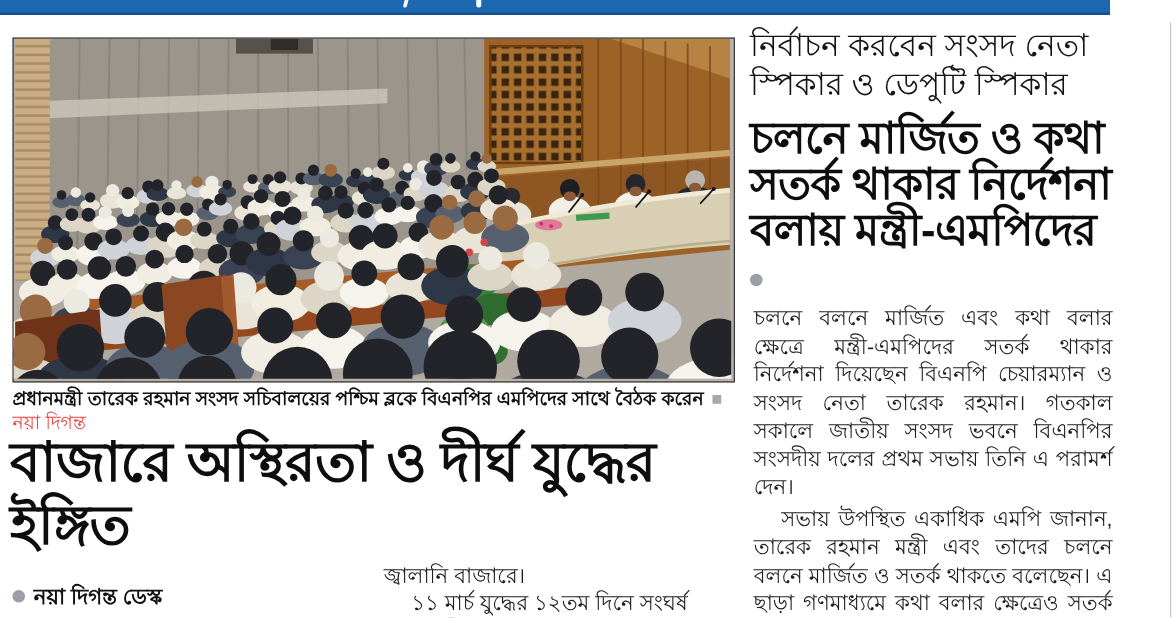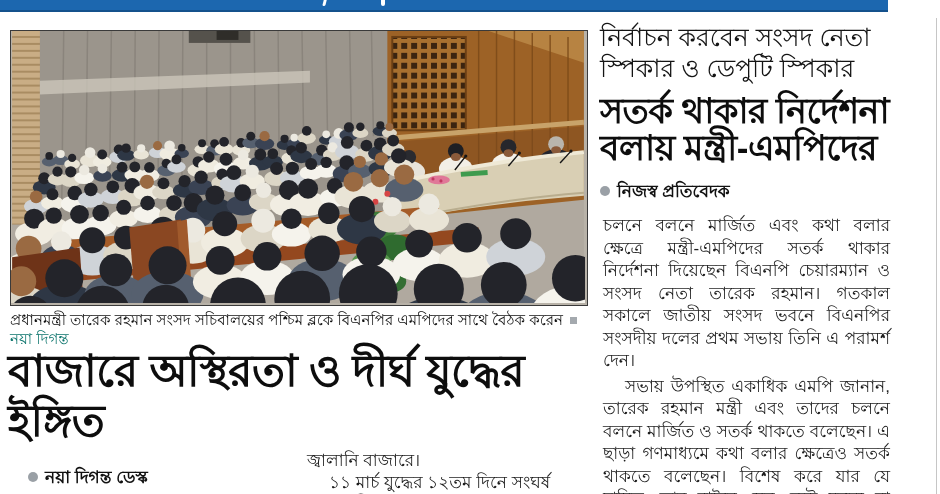--- a/index.html
+++ b/index.html
@@ -11,30 +11,30 @@
   .topbar .remnant{position:absolute;top:0;background:#ffffff;border-radius:0 0 2px 2px;}
   .r1{left:323px;width:3px;height:6px;transform:skewX(-14deg);}
   .r2{left:381px;width:4px;height:6px;border-radius:0 0 4px 4px;}
 
   
   .photo-wrap{position:absolute;left:10px;top:30px;width:576px;height:274px;border:1px solid #3a3a3a;background:#b8b2a8;}
   .photo-wrap svg{display:block;}
 
   
   .caption{position:absolute;left:10px;top:310px;width:578px;font-size:15px;line-height:19px;}
-  .caption b{font-weight:normal;color:#101010;}
+  .caption b{font-weight:bold;color:#101010;}
   .cap-square{display:inline-block;width:7px;height:7px;background:#a4a9ae;margin:0 5px 1px 7px;}
-  .cap-credit{color:#0f766e;font-weight:normal;}
+  .cap-credit{color:#ef4444;font-weight:normal;}
 
   
   .lead-head{position:absolute;left:8px;top:346px;width:610px;font-size:44px;line-height:50px;
              font-weight:bold;color:#0d0d0d;letter-spacing:-.5px;}
 
   
-  .lead-byline{position:absolute;left:28px;top:464px;font-size:17px;font-weight:bold;color:#111;}
+  .lead-byline{position:absolute;left:10px;top:464px;font-size:17px;font-weight:bold;color:#111;}
   .dot{display:inline-block;width:10px;height:10px;border-radius:50%;background:#9aa0a6;margin-right:7px;vertical-align:1px;}
 
   
   .midcol{position:absolute;left:307px;top:450px;width:288px;font-size:17px;line-height:22px;color:#1c1c1c;}
   .midcol .indent{text-indent:22px;}
 
   
   .sidecol{position:absolute;left:600px;top:22px;width:293px;}
   .kicker{font-size:25px;line-height:31px;color:#141414;font-weight:normal;}
   .side-head{font-size:35px;line-height:37px;font-weight:bold;color:#0d0d0d;margin-top:8px;letter-spacing:-.5px;}
@@ -675,25 +675,26 @@
     <div>জ্বালানি বাজারে।</div>
     <div class="indent">১১ মার্চ যুদ্ধের ১২তম দিনে সংঘর্ষ আরো তীব্র</div>
   </div>
 
   <div class="sidecol">
     <div class="kicker">
       <div>নির্বাচন করবেন সংসদ নেতা</div>
       <div>স্পিকার ও ডেপুটি স্পিকার</div>
     </div>
     <div class="side-head">
+      <div>চলনে মার্জিত ও কথা</div>
       <div>সতর্ক থাকার নির্দেশনা</div>
       <div>বলায় মন্ত্রী-এমপিদের</div>
     </div>
     <div class="side-byline">
-      <span class="dot"></span><span>নিজস্ব প্রতিবেদক</span>
+      <span class="dot"></span>
     </div>
     <div class="body-text">
       <p>চলনে বলনে মার্জিত এবং কথা বলার ক্ষেত্রে মন্ত্রী-এমপিদের সতর্ক থাকার নির্দেশনা দিয়েছেন বিএনপি চেয়ারম্যান ও সংসদ নেতা তারেক রহমান। গতকাল সকালে জাতীয় সংসদ ভবনে বিএনপির সংসদীয় দলের প্রথম সভায় তিনি এ পরামর্শ দেন।</p>
       <p class="p2"><span>সভায় উপস্থিত একাধিক এমপি জানান, তারেক রহমান মন্ত্রী এবং তাদের চলনে বলনে মার্জিত ও সতর্ক থাকতে বলেছেন। এ ছাড়া গণমাধ্যমে কথা বলার ক্ষেত্রেও সতর্ক থাকতে বলেছেন। বিশেষ করে যার যে দায়িত্ব, তার বাইরে যেন কেউ মন্তব্য না করেন, এ বিষয়ে জোর দিয়েছেন।</span></p>
     </div>
   </div>
 
   <div class="col-divider"></div>
 </div>
 

